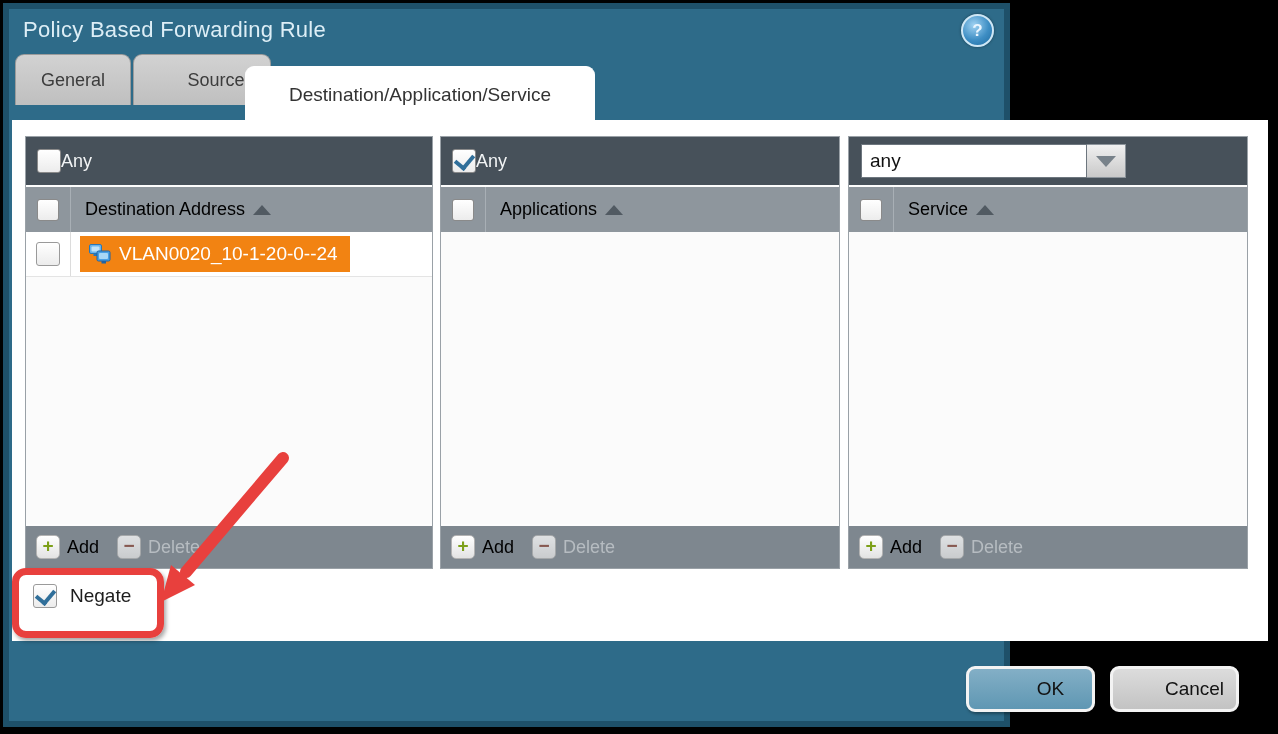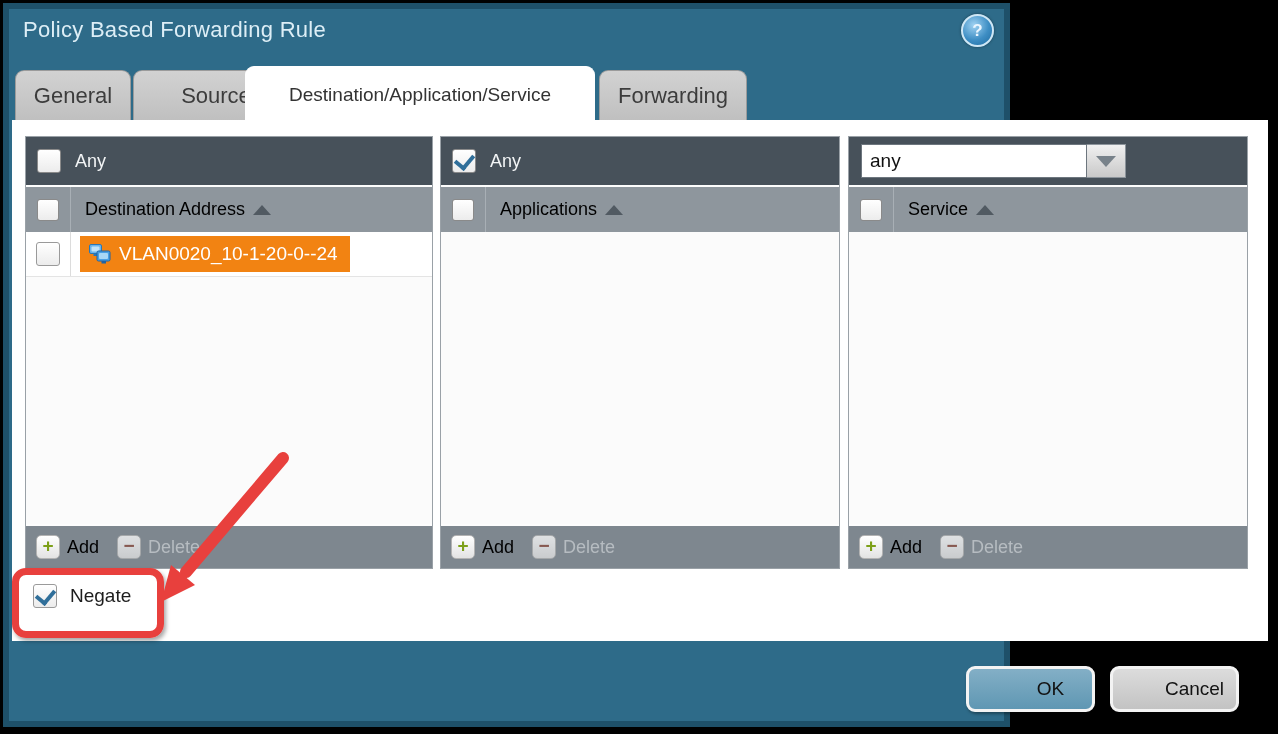--- a/index.html
+++ b/index.html
@@ -5,35 +5,35 @@
   html,body{margin:0;padding:0;background:#000;font-family:"Liberation Sans",sans-serif;}
   #stage{position:relative;width:1278px;height:734px;overflow:hidden;background:#000;}
   .dialog{position:absolute;left:3px;top:3px;width:1007px;height:724px;background:#2e6b89;
           box-shadow:inset 0 0 0 6px rgba(12,48,66,.45);}
   .dlg-title{position:absolute;left:20px;top:14px;color:#ddeef6;font-size:22px;letter-spacing:.3px;}
   .help{position:absolute;right:16px;top:11px;width:29px;height:29px;border-radius:50%;
         background:radial-gradient(circle at 38% 32%,#9fd2f2,#3e8ec4 55%,#1e6ba0);
         border:2px solid #cfe7f5;box-shadow:0 0 3px rgba(0,0,0,.4);
         color:#eaf6ff;font-weight:bold;font-size:17px;text-align:center;line-height:29px;cursor:pointer;}
   
-  .tab{position:absolute;top:67px;height:50px;background:linear-gradient(#d2d2d2,#bfbfbf);
+  .tab{position:absolute;top:51px;height:50px;background:linear-gradient(#d2d2d2,#bfbfbf);
        border:1px solid #9b9b9b;border-bottom:none;border-radius:9px 9px 0 0;
-       color:#3c3c3c;font-size:22px;display:flex;align-items:center;justify-content:center;cursor:pointer;}
+       color:#3c3c3c;font-size:18px;display:flex;align-items:center;justify-content:center;cursor:pointer;}
   .tab.active{top:63px;height:55px;background:#fff;color:#333;z-index:5;border-color:#fff;}
   #tab-general{left:12px;width:114px;}
   #tab-source{left:130px;width:108px;padding-left:28px;}
   #tab-das{left:242px;width:348px;font-size:19px;}
   #tab-forwarding{left:596px;width:146px;}
   
   .panel{position:absolute;left:9px;top:117px;width:1256px;height:521px;background:#fff;z-index:4;}
   .col{position:absolute;top:16px;height:433px;display:flex;flex-direction:column;border:1px solid #9aa1a7;box-sizing:border-box;}
   #col-dest{left:13px;width:408px;}
   #col-apps{left:428px;width:400px;}
   #col-svc{left:836px;width:400px;}
-  .any-bar{height:48px;background:#47515a;display:flex;align-items:center;gap:14px;padding-left:11px;flex:none;}
+  .any-bar{height:48px;background:#47515a;display:flex;align-items:center;gap:0;padding-left:11px;flex:none;}
   .any-label{color:#f2f4f5;font-size:18px;}
   .col-head{height:45px;background:#8e969d;display:flex;align-items:center;flex:none;border-top:2px solid #fdfdfd;}
   .col-head .cbcell{width:44px;display:flex;justify-content:center;align-items:center;align-self:stretch;border-right:1px solid #a8afb5;}
   .col-head-label{color:#000000;font-size:18px;margin-left:14px;display:flex;align-items:center;gap:8px;}
   .sort-up{width:0;height:0;border-left:9px solid transparent;border-right:9px solid transparent;border-bottom:10px solid #515a62;}
   .list{flex:1;background:#fbfbfb;overflow:hidden;}
   .row{height:44px;display:flex;align-items:center;border-bottom:1px solid #e4e4e4;background:#fff;}
   .row:nth-child(2){background:#f5f5f5;}
   .row .cbcell{width:44px;display:flex;justify-content:center;align-items:center;align-self:stretch;border-right:1px solid #dcdcdc;}
   .chip{display:inline-flex;align-items:center;gap:7px;background:#f28312;color:#fff;font-size:19px;
@@ -87,23 +87,20 @@
 
     <div class="tab" id="tab-general">
       <span>General</span>
     </div>
     <div class="tab" id="tab-source">
       <span>Source</span>
     </div>
     <div class="tab active" id="tab-das">
       <span>Destination/Application/Service</span>
     </div>
-    <div class="tab" id="tab-forwarding">
-      <span>Forwarding</span>
-    </div>
 
     <div class="panel">
 
       <div class="col" id="col-dest">
         <div class="any-bar">
           <span class="cb"></span>
           <span class="any-label">Any</span>
         </div>
         <div class="col-head">
           <span class="cbcell">

